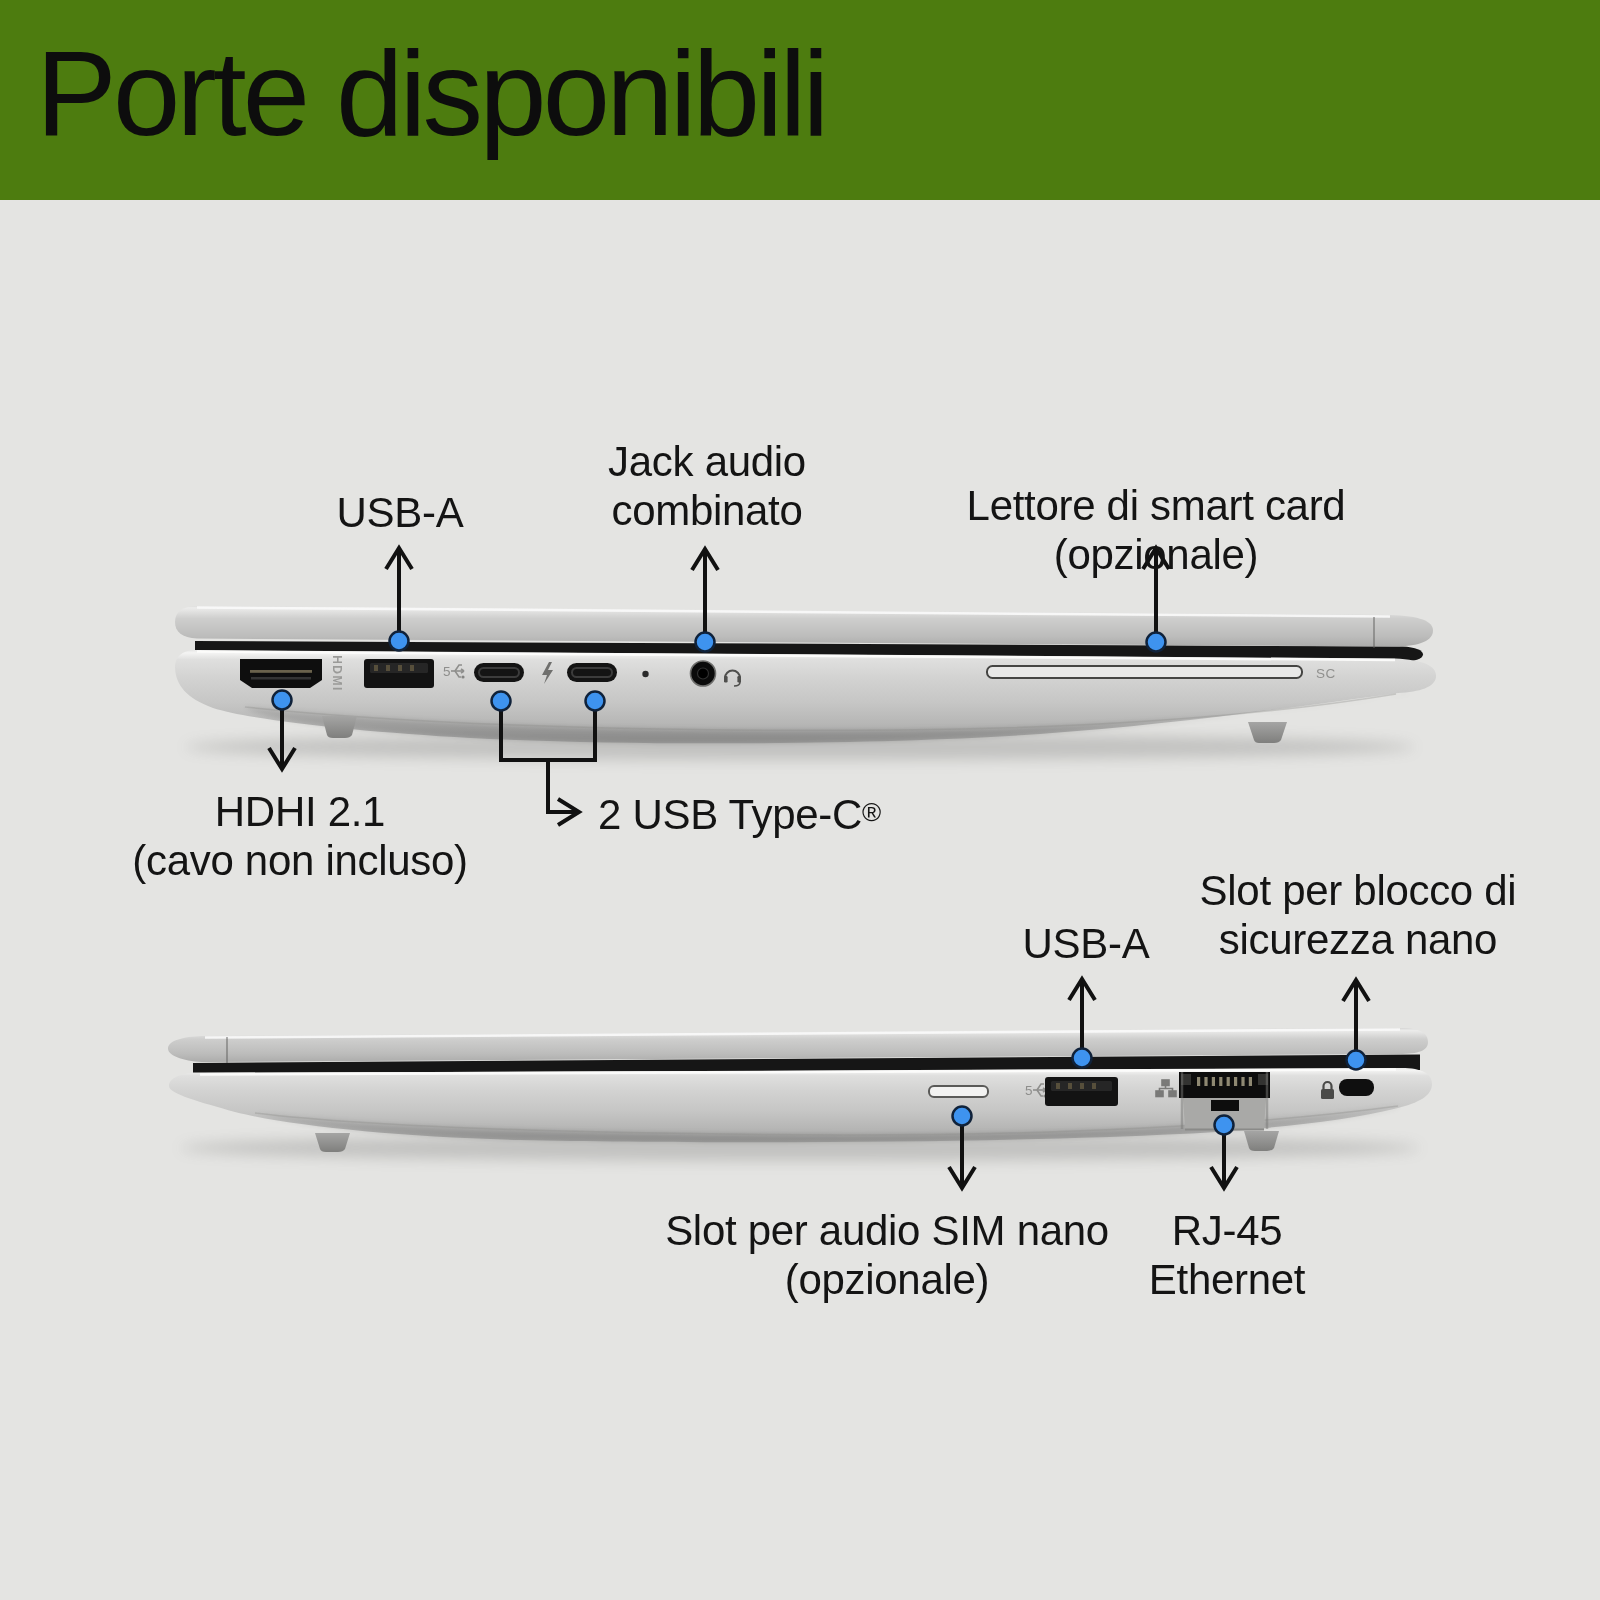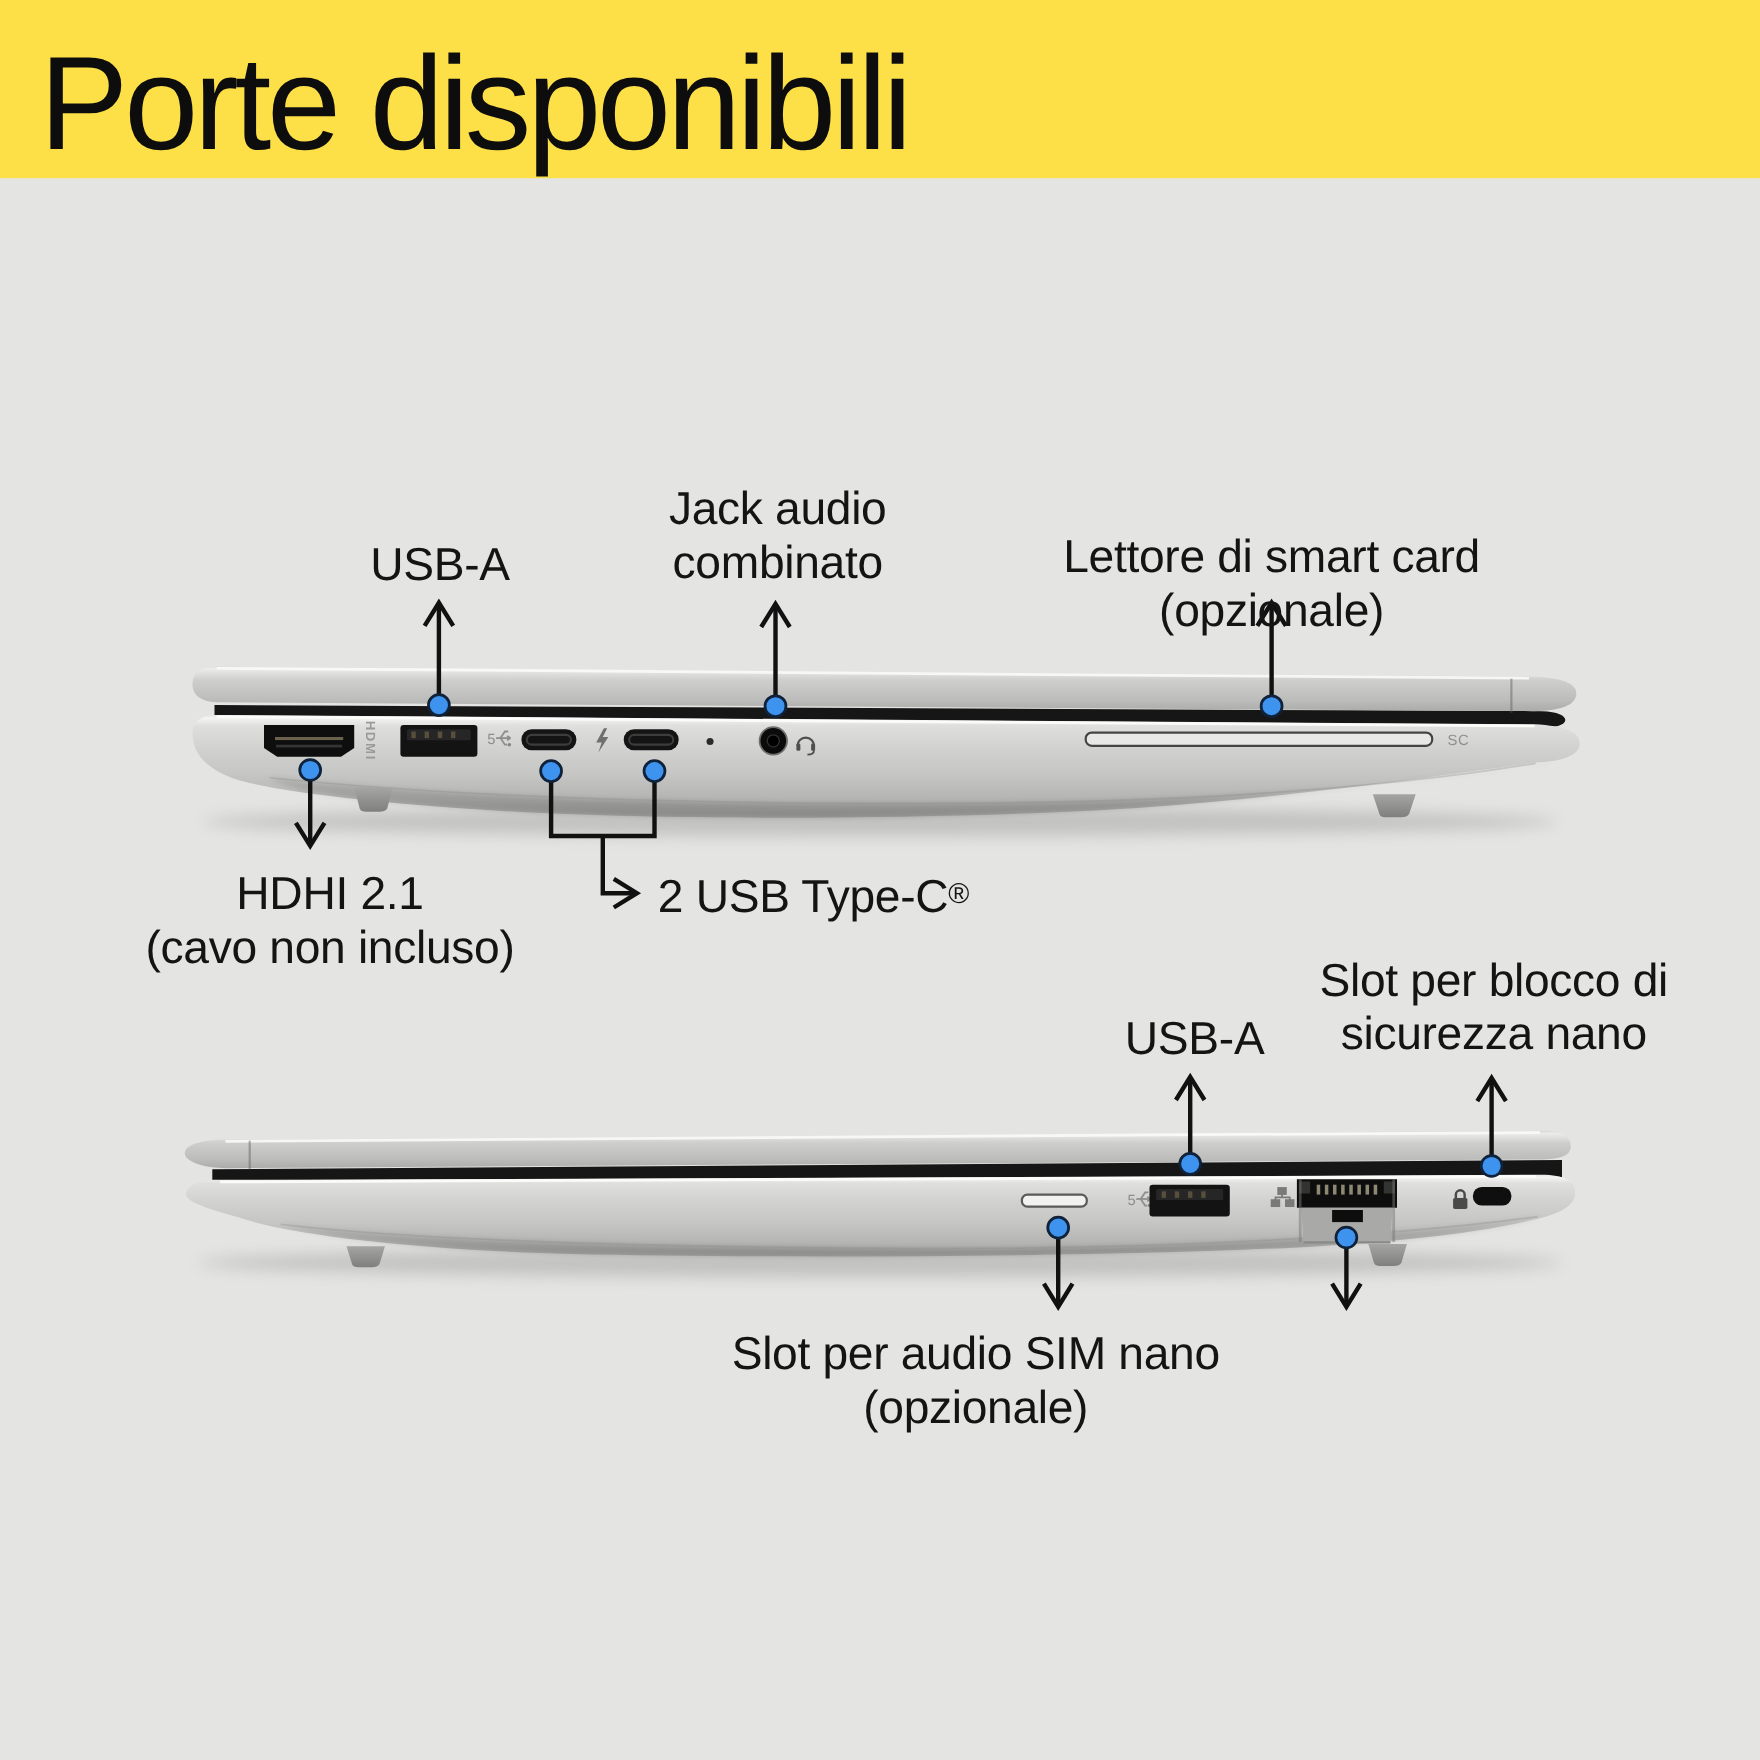--- a/index.html
+++ b/index.html
@@ -1,19 +1,19 @@
 <!DOCTYPE html>
 <html><head>
 <meta charset="utf-8">
 <style>
   html,body{margin:0;padding:0;}
   body{width:1600px;height:1600px;overflow:hidden;background:#E4E4E2;
        font-family:"Liberation Sans",sans-serif;}
   .canvas{position:relative;width:1600px;height:1600px;background:#E4E4E2;}
-  .banner{position:absolute;left:0;top:0;width:1600px;height:162px;background:#fde047;}
+  .banner{position:absolute;left:0;top:0;width:1600px;height:200px;background:#4d7c0f;}
   .title{position:absolute;left:36px;top:23px;margin:0;font-size:121px;font-weight:400;
          color:#0D0D0D;letter-spacing:-3.8px;white-space:nowrap;}
   .art{position:absolute;left:0;top:0;width:1600px;height:1600px;}
   .label{position:absolute;font-size:42px;line-height:49px;color:#141414;width:max-content;
          text-align:center;white-space:pre-line;transform:translateX(-50%);letter-spacing:-0.3px;}
   .label.left-align{transform:none;text-align:center;white-space:pre-line;}
   .reg{font-size:0.62em;vertical-align:8px;letter-spacing:0;}
 </style>
 </head>
 <body>
@@ -283,14 +283,16 @@
   <div class="label" style="left:1156px;top:436px;margin-top:45px;">Lettore di smart card
 (opzionale)</div>
   <div class="label" style="left:300px;top:787px;">HDHI 2.1
 (cavo non incluso)</div>
   <div class="label left-align" style="left:598px;top:788px;"><span>2 USB Type-C</span><sup class="reg">®</sup></div>
   <div class="label" style="left:1086px;top:919px;">USB-A</div>
   <div class="label" style="left:1358px;top:866px;">Slot per blocco di
 sicurezza nano</div>
   <div class="label" style="left:887px;top:1206px;">Slot per audio SIM nano
 (opzionale)</div>
+  <div class="label" style="left:1227px;top:1206px;">RJ-45
+Ethernet</div>
 
 </div>
 
 </body></html>

